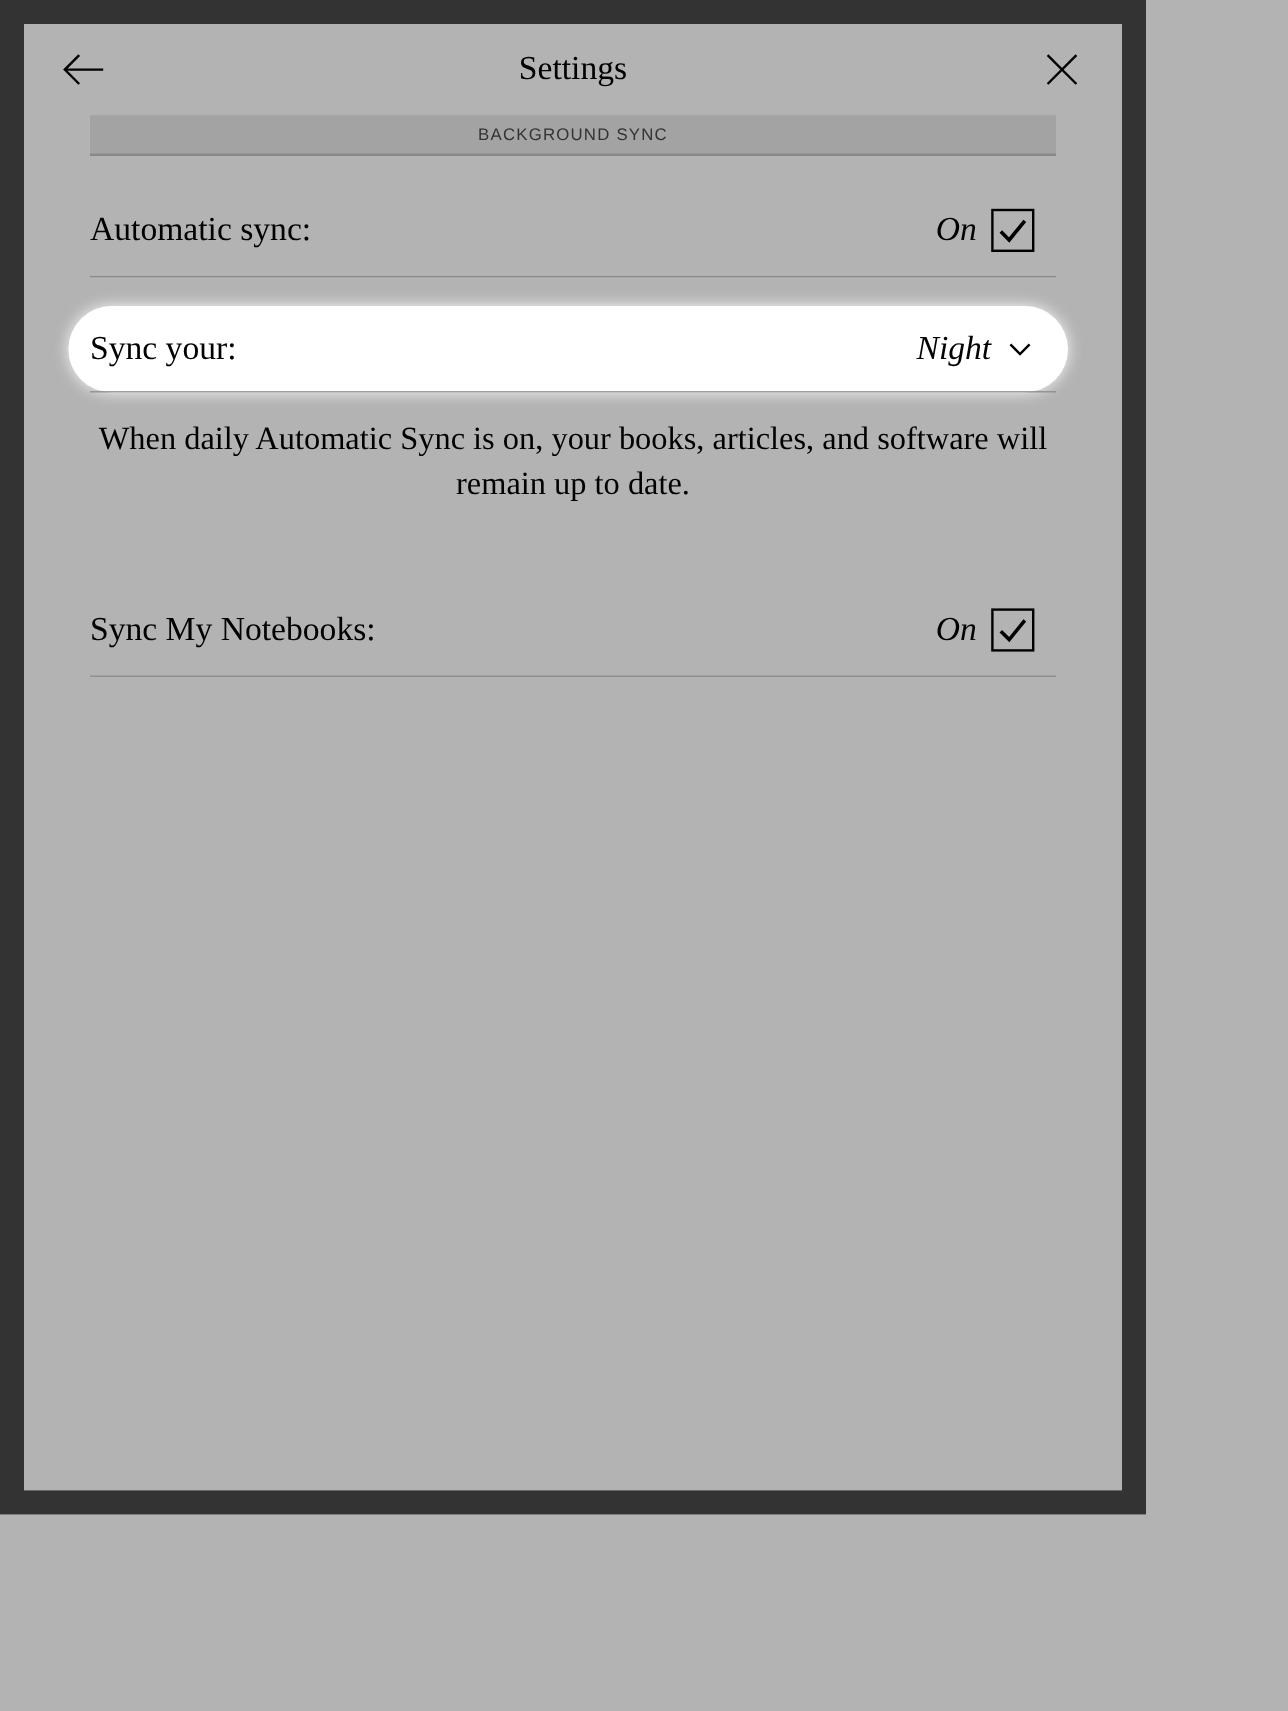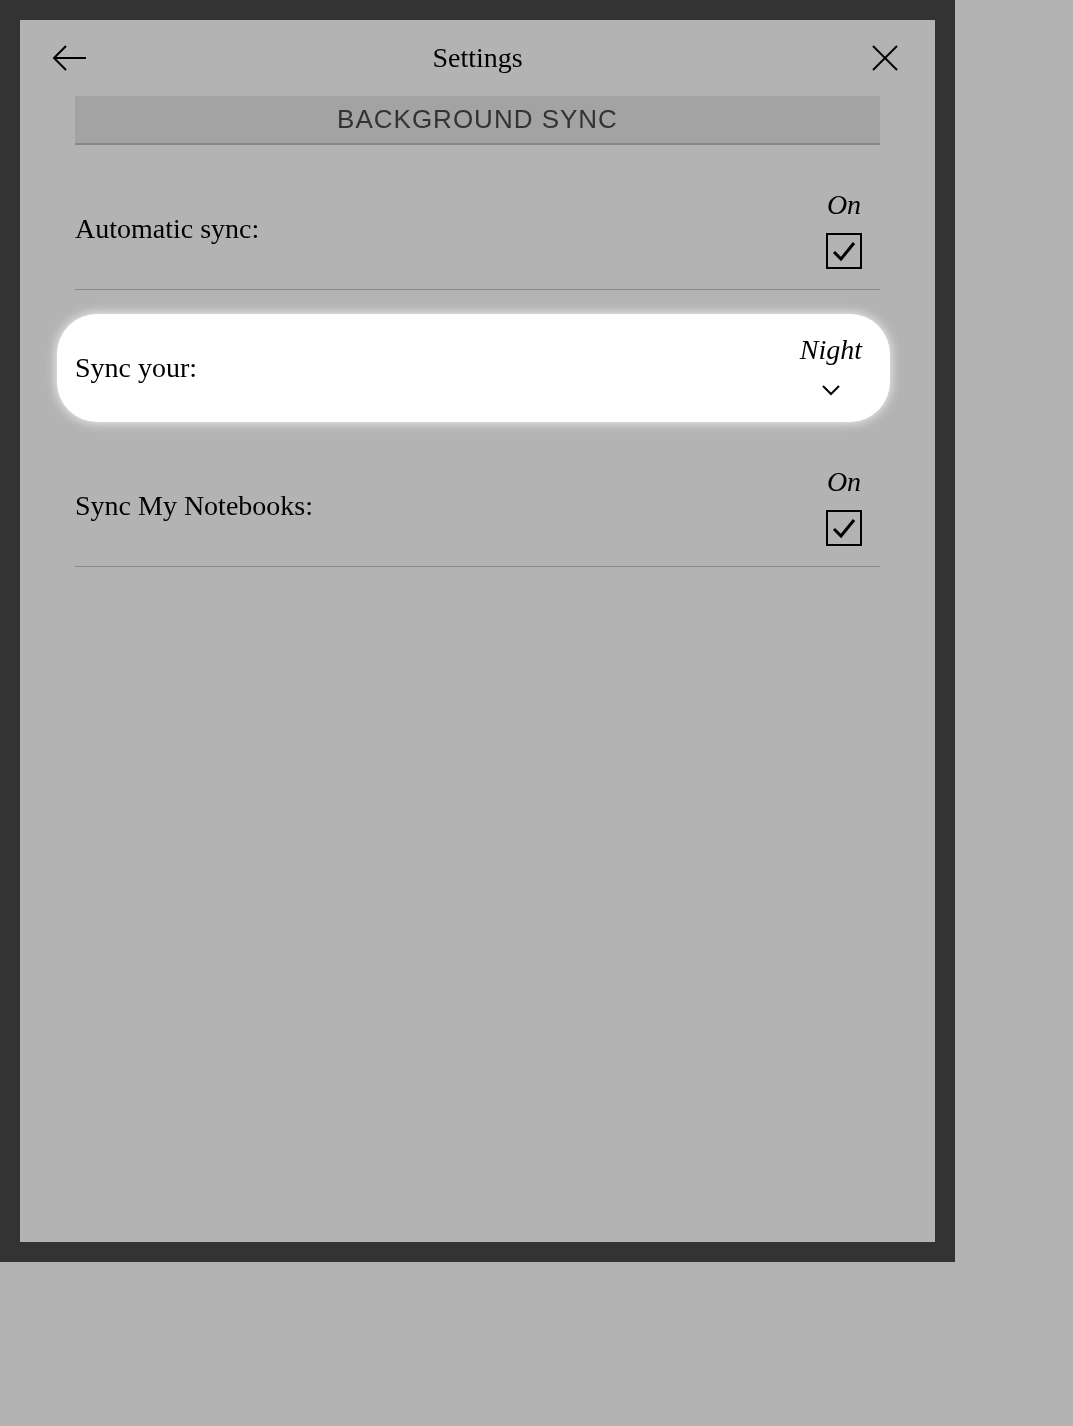--- a/index.html
+++ b/index.html
@@ -85,21 +85,21 @@
       font-weight: normal;
       margin-top: 28px;
       margin-bottom: 32px;
       font-family: Georgia, serif;
     }
     
     .section-header {
       background: #a3a3a3;
       padding: 8px 18px;
       font-family: -apple-system, 'Helvetica Neue', Arial, sans-serif;
-      font-size: 26px;
+      font-size: 14px;
       letter-spacing: 1px;
       color: #333;
       border-bottom: 2px solid #888;
     }
     
     .setting-row {
       display: flex;
       justify-content: space-between;
       align-items: center;
       padding: 20px 18px 20px 0;
@@ -125,21 +125,20 @@
     .setting-label {
       font-size: 28px;
       color: #000;
       font-family: Georgia, serif;
     }
     
     .setting-value-group {
       display: flex;
       align-items: center;
       gap: 12px;
-      flex-direction: column;
     }
     
     .setting-value {
       font-size: 28px;
       color: #000;
       font-style: italic;
       font-family: Georgia, serif;
     }
     
     .checkbox {
@@ -220,20 +219,21 @@
         <div class="setting-value-group">
           <span class="setting-value">Night</span>
           <div class="chevron-down">
             <svg viewBox="0 0 20 12" fill="none" stroke="#000" stroke-width="2">
               <polyline points="2,2 10,10 18,2"></polyline>
             </svg>
           </div>
         </div>
       </div>
 
+      <div class="description row-after-highlight">When daily Automatic Sync is on, your books, articles, and software will remain up to date.</div>
 
 
       <div class="setting-row">
         <span class="setting-label">Sync My Notebooks:</span>
         <div class="setting-value-group">
           <span class="setting-value">On</span>
           <div class="checkbox">
             <svg viewBox="0 0 26 26" fill="none" stroke="#000" stroke-width="3">
               <polyline points="3,14 10,21 23,5"></polyline>
             </svg>

